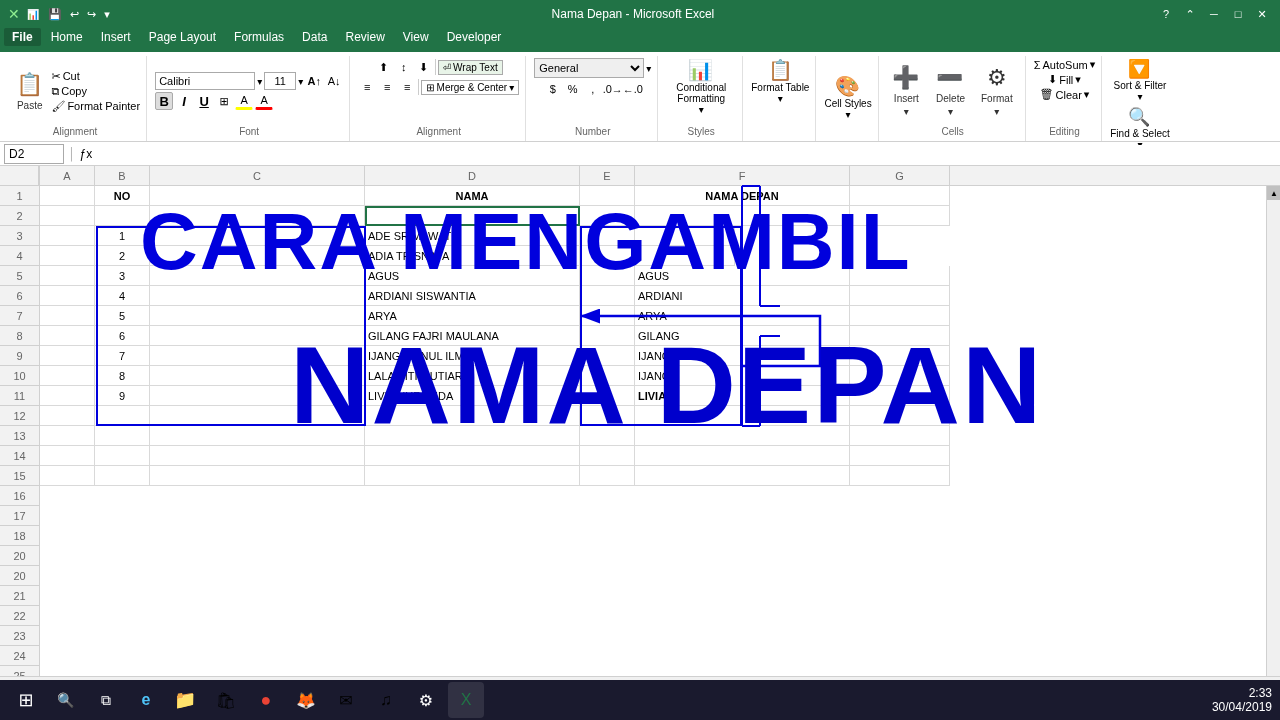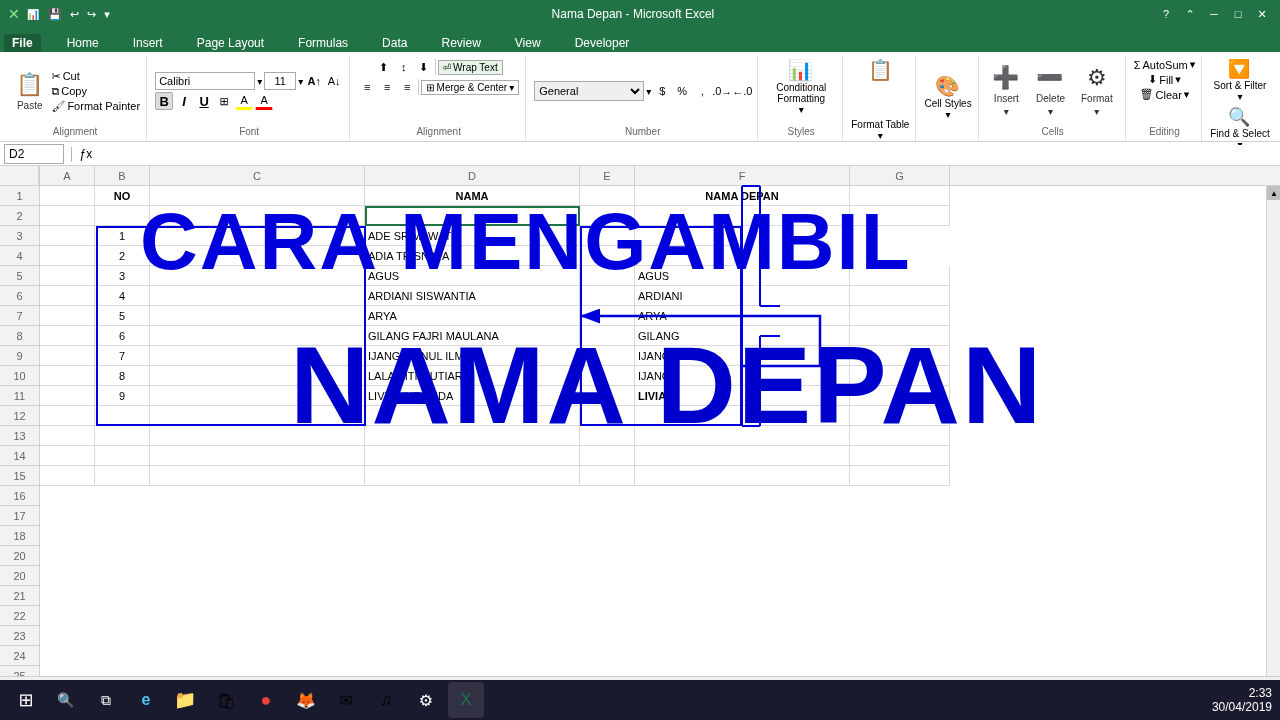--- a/index.html
+++ b/index.html
@@ -18,23 +18,23 @@
     }
     .title-bar-title { flex: 1; text-align: center; }
     .title-bar-controls { display: flex; gap: 4px; }
     .title-bar-btn { width: 20px; height: 20px; display: flex; align-items: center; justify-content: center; font-size: 11px; cursor: pointer; }
 
     
     .menu-bar {
       height: 24px;
       background: #217346;
       display: flex;
-      align-items: flex-end;
+      align-items: flex-start;
       padding: 0 4px;
-      gap: 18px;
+      gap: 2px;
     }
     .menu-item {
       color: white;
       font-size: 12px;
       padding: 2px 8px;
       cursor: pointer;
       border-radius: 2px;
     }
     .menu-item.home { background: #1a5c38; font-weight: bold; }
 
@@ -477,21 +477,21 @@
           <span>⊞</span>
           <span>Merge &amp; Center</span>
           <span>▾</span>
         </div>
       </div>
     </div>
     <div class="ribbon-group-label">Alignment</div>
   </div>
 
   <div class="ribbon-group">
-    <div class="ribbon-group-content" style="flex-direction:row;gap:2px;">
+    <div class="ribbon-group-content" style="flex-direction:column;gap:2px;">
       <div style="display:flex;align-items:center;gap:2px;">
         <select class="num-format-select">
           <option>General</option>
         </select>
         <span style="font-size:10px;">▾</span>
       </div>
       <div class="font-row">
         <div class="small-btn">$</div>
         <div class="small-btn">%</div>
         <div class="small-btn">,</div>
@@ -509,21 +509,21 @@
         <span style="text-align:center;max-width:70px;">Conditional Formatting</span>
         <span>▾</span>
       </div>
     </div>
     <div class="ribbon-group-label">Styles</div>
   </div>
   <div class="ribbon-group">
     <div class="ribbon-group-content" style="flex-direction:column;align-items:center;">
       <div style="display:flex;flex-direction:column;align-items:center;cursor:pointer;font-size:10px;">
         <span style="font-size:20px;">📋</span>
-        <span style="text-align:right;max-width:60px;margin-top:37px;">Format Table</span>
+        <span style="text-align:right;max-width:60px;">Format Table</span>
         <span>▾</span>
       </div>
     </div>
     <div class="ribbon-group-label"></div>
   </div>
   <div class="ribbon-group">
     <div class="ribbon-group-content">
       <div style="display:flex;flex-direction:column;align-items:center;cursor:pointer;font-size:10px;">
         <span style="font-size:20px;">🎨</span>
         <span>Cell Styles</span>

